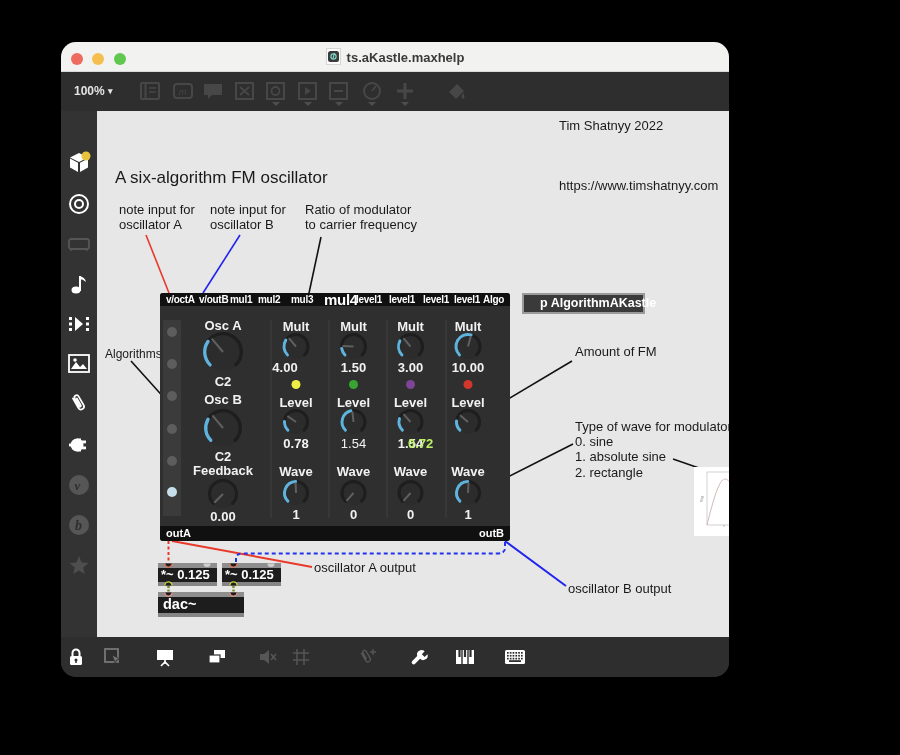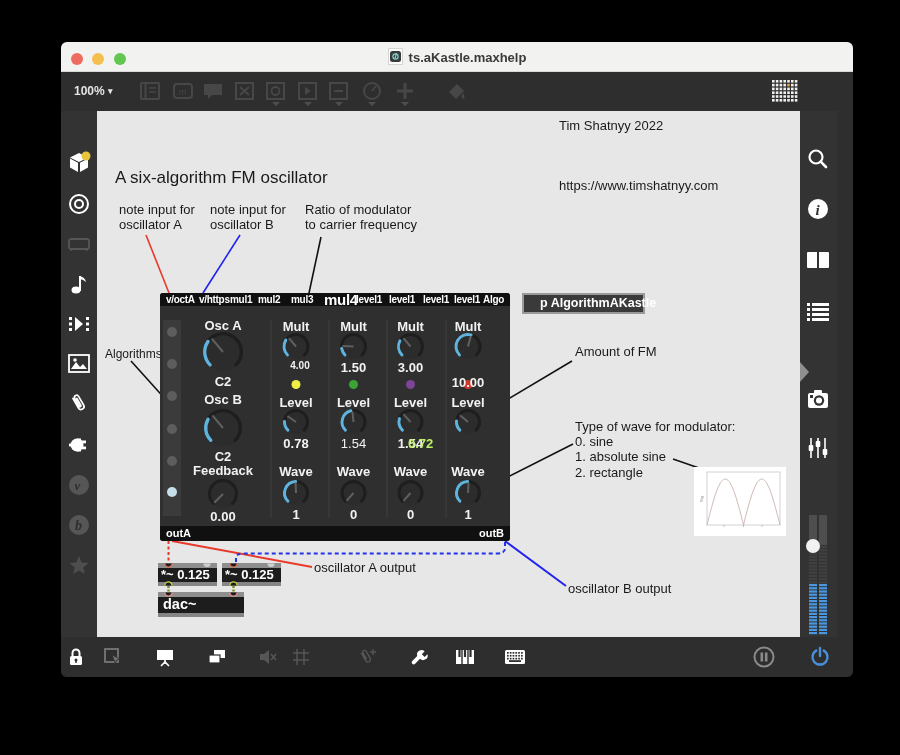--- a/index.html
+++ b/index.html
@@ -1,15 +1,15 @@
 <!DOCTYPE html>
 <html><head><meta charset="utf-8"><style>
 * { margin:0; padding:0; box-sizing:border-box; }
 body { width:900px; height:755px; background:#000; font-family:"Liberation Sans", sans-serif; position:relative; overflow:hidden; }
-.window { position:absolute; left:61px; top:42px; width:792px; height:635px; border-radius:6px; background:#2e2e2e; overflow:hidden; }
+.window { position:absolute; left:61px; top:42px; width:668px; height:635px; border-radius:15px; background:#2e2e2e; overflow:hidden; }
 .titlebar { position:absolute; left:0; top:0; width:100%; height:30px; background:#f2f2f1; border-bottom:1px solid #d8d8d8; }
 .tl { position:absolute; top:10.5px; width:12px; height:12px; border-radius:50%; }
 .title { position:absolute; top:0; left:0; width:100%; height:30px; line-height:31px; text-align:center; font-size:13px; font-weight:bold; color:#3a3a3a; }
 .toolbar-top { position:absolute; left:0; top:30px; width:100%; height:39px; background:#2e2e2e; }
 .lsb { position:absolute; left:0; top:69px; width:36px; height:526px; background:#333; }
 .canvas { position:absolute; left:36px; top:69px; width:703px; height:526px; background:#e7e7e7; overflow:hidden; }
 .rsb { position:absolute; left:739px; top:69px; width:37px; height:526px; background:#333; }
 .toolbar-bottom { position:absolute; left:0; top:595px; width:100%; height:40px; background:#2e2e2e; }
 .patch { position:absolute; left:63px; top:182px; width:350px; height:248px; background:#2f2f2f; border-radius:3px; overflow:hidden; }
 .phead { position:absolute; left:0; top:0; width:100%; height:13px; background:#101010; }
@@ -275,58 +275,58 @@
           <circle cx="308" cy="129" r="12" fill="#2c2c2c"></circle>
           <path d="M299.9,137.1 A11.5,11.5 0 1 1 316.1,137.1" stroke="#1e1e1e" stroke-width="3" fill="none" stroke-linecap="round"></path>
           <path d="M299.9,137.1 A11.5,11.5 0 0 1 296.5,128.0" stroke="#5fb3dc" stroke-width="3" fill="none" stroke-linecap="round"></path>
           <line x1="308" y1="129" x2="300.0" y2="122.3" stroke="#606060" stroke-width="2"></line>
           <circle cx="308" cy="200" r="12" fill="#2c2c2c"></circle>
           <path d="M299.9,208.1 A11.5,11.5 0 1 1 316.1,208.1" stroke="#1e1e1e" stroke-width="3" fill="none" stroke-linecap="round"></path>
           <path d="M299.9,208.1 A11.5,11.5 0 0 1 307.6,188.5" stroke="#5fb3dc" stroke-width="3" fill="none" stroke-linecap="round"></path>
           <line x1="308" y1="200" x2="308.5" y2="189.5" stroke="#606060" stroke-width="2"></line>
         </svg>
       <div style="position:absolute;left:6px;top:0px;height:13px;line-height:14px;font-size:10px;font-weight:bold;color:#fff;letter-spacing:-0.3px">v/octA</div>
-        <div style="position:absolute;left:39px;top:0px;height:13px;line-height:14px;font-size:10px;font-weight:bold;color:#fff;letter-spacing:-0.3px">v/https</div>
+        <div style="position:absolute;left:39px;top:0px;height:13px;line-height:14px;font-size:10px;font-weight:bold;color:#fff;letter-spacing:-0.3px">v/outB</div>
         <div style="position:absolute;left:70px;top:0px;height:13px;line-height:14px;font-size:10px;font-weight:bold;color:#fff;letter-spacing:-0.3px">mul1</div>
         <div style="position:absolute;left:98px;top:0px;height:13px;line-height:14px;font-size:10px;font-weight:bold;color:#fff;letter-spacing:-0.3px">mul2</div>
         <div style="position:absolute;left:131px;top:0px;height:13px;line-height:14px;font-size:10px;font-weight:bold;color:#fff;letter-spacing:-0.3px">mul3</div>
         <div style="position:absolute;left:164px;top:0px;height:13px;line-height:14px;font-size:15px;font-weight:bold;color:#fff;letter-spacing:-0.3px">mul4</div>
         <div style="position:absolute;left:196px;top:0px;height:13px;line-height:14px;font-size:10px;font-weight:bold;color:#fff;letter-spacing:-0.3px">level1</div>
         <div style="position:absolute;left:229px;top:0px;height:13px;line-height:14px;font-size:10px;font-weight:bold;color:#fff;letter-spacing:-0.3px">level1</div>
         <div style="position:absolute;left:263px;top:0px;height:13px;line-height:14px;font-size:10px;font-weight:bold;color:#fff;letter-spacing:-0.3px">level1</div>
         <div style="position:absolute;left:294px;top:0px;height:13px;line-height:14px;font-size:10px;font-weight:bold;color:#fff;letter-spacing:-0.3px">level1</div>
         <div style="position:absolute;left:323px;top:0px;height:13px;line-height:14px;font-size:10px;font-weight:bold;color:#fff;letter-spacing:-0.3px">Algo</div>
         <div style="position:absolute;left:6px;top:233px;height:15px;line-height:15px;font-size:11px;font-weight:bold;color:#fff">outA</div>
         <div style="position:absolute;right:6px;top:233px;height:15px;line-height:15px;font-size:11px;font-weight:bold;color:#fff">outB</div>
         <div style="position:absolute;left:3px;top:25px;width:120px;text-align:center;font-size:13px;font-weight:bold;color:#f2f2f2;letter-spacing:0px">Osc A</div>
         <div style="position:absolute;left:3px;top:81px;width:120px;text-align:center;font-size:13px;font-weight:bold;color:#f2f2f2;letter-spacing:0px">C2</div>
         <div style="position:absolute;left:3px;top:99px;width:120px;text-align:center;font-size:13px;font-weight:bold;color:#f2f2f2;letter-spacing:0px">Osc B</div>
         <div style="position:absolute;left:3px;top:156px;width:120px;text-align:center;font-size:13px;font-weight:bold;color:#f2f2f2;letter-spacing:0px">C2</div>
         <div style="position:absolute;left:3px;top:170px;width:120px;text-align:center;font-size:13px;font-weight:bold;color:#f2f2f2;letter-spacing:0px">Feedback</div>
         <div style="position:absolute;left:3px;top:216px;width:120px;text-align:center;font-size:13px;font-weight:bold;color:#f2f2f2;letter-spacing:0px">0.00</div>
         <div style="position:absolute;left:76px;top:26px;width:120px;text-align:center;font-size:13px;font-weight:bold;color:#f2f2f2;letter-spacing:0px">Mult</div>
-        <div style="position:absolute;left:80px;top:67px;width:120px;text-align:center;font-size:10px;font-weight:bold;color:#f2f2f2;letter-spacing:0px">4.00</div>
+        <div style="position:absolute;left:65px;top:67px;width:120px;text-align:center;font-size:13px;font-weight:bold;color:#f2f2f2;letter-spacing:0px">4.00</div>
         <div style="position:absolute;left:76px;top:102px;width:120px;text-align:center;font-size:13px;font-weight:bold;color:#f2f2f2;letter-spacing:0px">Level</div>
         <div style="position:absolute;left:76px;top:143px;width:120px;text-align:center;font-size:13px;font-weight:bold;color:#f2f2f2;letter-spacing:0px">0.78</div>
         <div style="position:absolute;left:76px;top:171px;width:120px;text-align:center;font-size:13px;font-weight:bold;color:#f2f2f2;letter-spacing:0px">Wave</div>
         <div style="position:absolute;left:76px;top:214px;width:120px;text-align:center;font-size:13px;font-weight:bold;color:#f2f2f2;letter-spacing:0px">1</div>
         <div style="position:absolute;left:133.5px;top:26px;width:120px;text-align:center;font-size:13px;font-weight:bold;color:#f2f2f2;letter-spacing:0px">Mult</div>
         <div style="position:absolute;left:133.5px;top:67px;width:120px;text-align:center;font-size:13px;font-weight:bold;color:#f2f2f2;letter-spacing:0px">1.50</div>
         <div style="position:absolute;left:133.5px;top:102px;width:120px;text-align:center;font-size:13px;font-weight:bold;color:#f2f2f2;letter-spacing:0px">Level</div>
         <div style="position:absolute;left:133.5px;top:143px;width:120px;text-align:center;font-size:13px;font-weight:normal;color:#f2f2f2;letter-spacing:0px">1.54</div>
         <div style="position:absolute;left:133.5px;top:171px;width:120px;text-align:center;font-size:13px;font-weight:bold;color:#f2f2f2;letter-spacing:0px">Wave</div>
         <div style="position:absolute;left:133.5px;top:214px;width:120px;text-align:center;font-size:13px;font-weight:bold;color:#f2f2f2;letter-spacing:0px">0</div>
         <div style="position:absolute;left:190.5px;top:26px;width:120px;text-align:center;font-size:13px;font-weight:bold;color:#f2f2f2;letter-spacing:0px">Mult</div>
         <div style="position:absolute;left:190.5px;top:67px;width:120px;text-align:center;font-size:13px;font-weight:bold;color:#f2f2f2;letter-spacing:0px">3.00</div>
         <div style="position:absolute;left:190.5px;top:102px;width:120px;text-align:center;font-size:13px;font-weight:bold;color:#f2f2f2;letter-spacing:0px">Level</div>
         <div style="position:absolute;left:190.5px;top:143px;width:120px;text-align:center;font-size:13px;font-weight:bold;color:#f2f2f2;letter-spacing:0px">1.54</div>
         <div style="position:absolute;left:190.5px;top:171px;width:120px;text-align:center;font-size:13px;font-weight:bold;color:#f2f2f2;letter-spacing:0px">Wave</div>
         <div style="position:absolute;left:190.5px;top:214px;width:120px;text-align:center;font-size:13px;font-weight:bold;color:#f2f2f2;letter-spacing:0px">0</div>
         <div style="position:absolute;left:248px;top:26px;width:120px;text-align:center;font-size:13px;font-weight:bold;color:#f2f2f2;letter-spacing:0px">Mult</div>
-        <div style="position:absolute;left:248px;top:82px;width:120px;text-align:center;font-size:13px;font-weight:bold;color:#f2f2f2;letter-spacing:0px">10.00</div>
+        <div style="position:absolute;left:248px;top:67px;width:120px;text-align:center;font-size:13px;font-weight:bold;color:#f2f2f2;letter-spacing:0px">10.00</div>
         <div style="position:absolute;left:248px;top:102px;width:120px;text-align:center;font-size:13px;font-weight:bold;color:#f2f2f2;letter-spacing:0px">Level</div>
         <div style="position:absolute;left:248px;top:143px;width:120px;text-align:left;font-size:13px;font-weight:bold;color:#bef264;letter-spacing:0px">0.72</div>
         <div style="position:absolute;left:248px;top:171px;width:120px;text-align:center;font-size:13px;font-weight:bold;color:#f2f2f2;letter-spacing:0px">Wave</div>
         <div style="position:absolute;left:248px;top:214px;width:120px;text-align:center;font-size:13px;font-weight:bold;color:#f2f2f2;letter-spacing:0px">1</div>
     </div>
     <div class="maxbox" style="left:425px;top:182px;width:123px;height:21px;border:2px solid #9a9a9a;background:#3a3a3a;font-size:12.5px;line-height:16px;padding-left:16px;white-space:nowrap">p AlgorithmAKastle</div>
     <div class="maxbox" style="left:61px;top:452px;width:59px;height:23px;font-size:13px;line-height:14px;padding-left:3px;white-space:nowrap">*~ 0.125</div>
     <div class="maxbox" style="left:125px;top:452px;width:59px;height:23px;font-size:13px;line-height:14px;padding-left:3px;white-space:nowrap">*~ 0.125</div>
     <div class="maxbox" style="left:61px;top:481px;width:86px;height:25px;font-size:14.5px;line-height:15px;padding-left:5px">dac~</div>
     <svg width="703" height="526" style="position:absolute;left:0;top:0;pointer-events:none">

